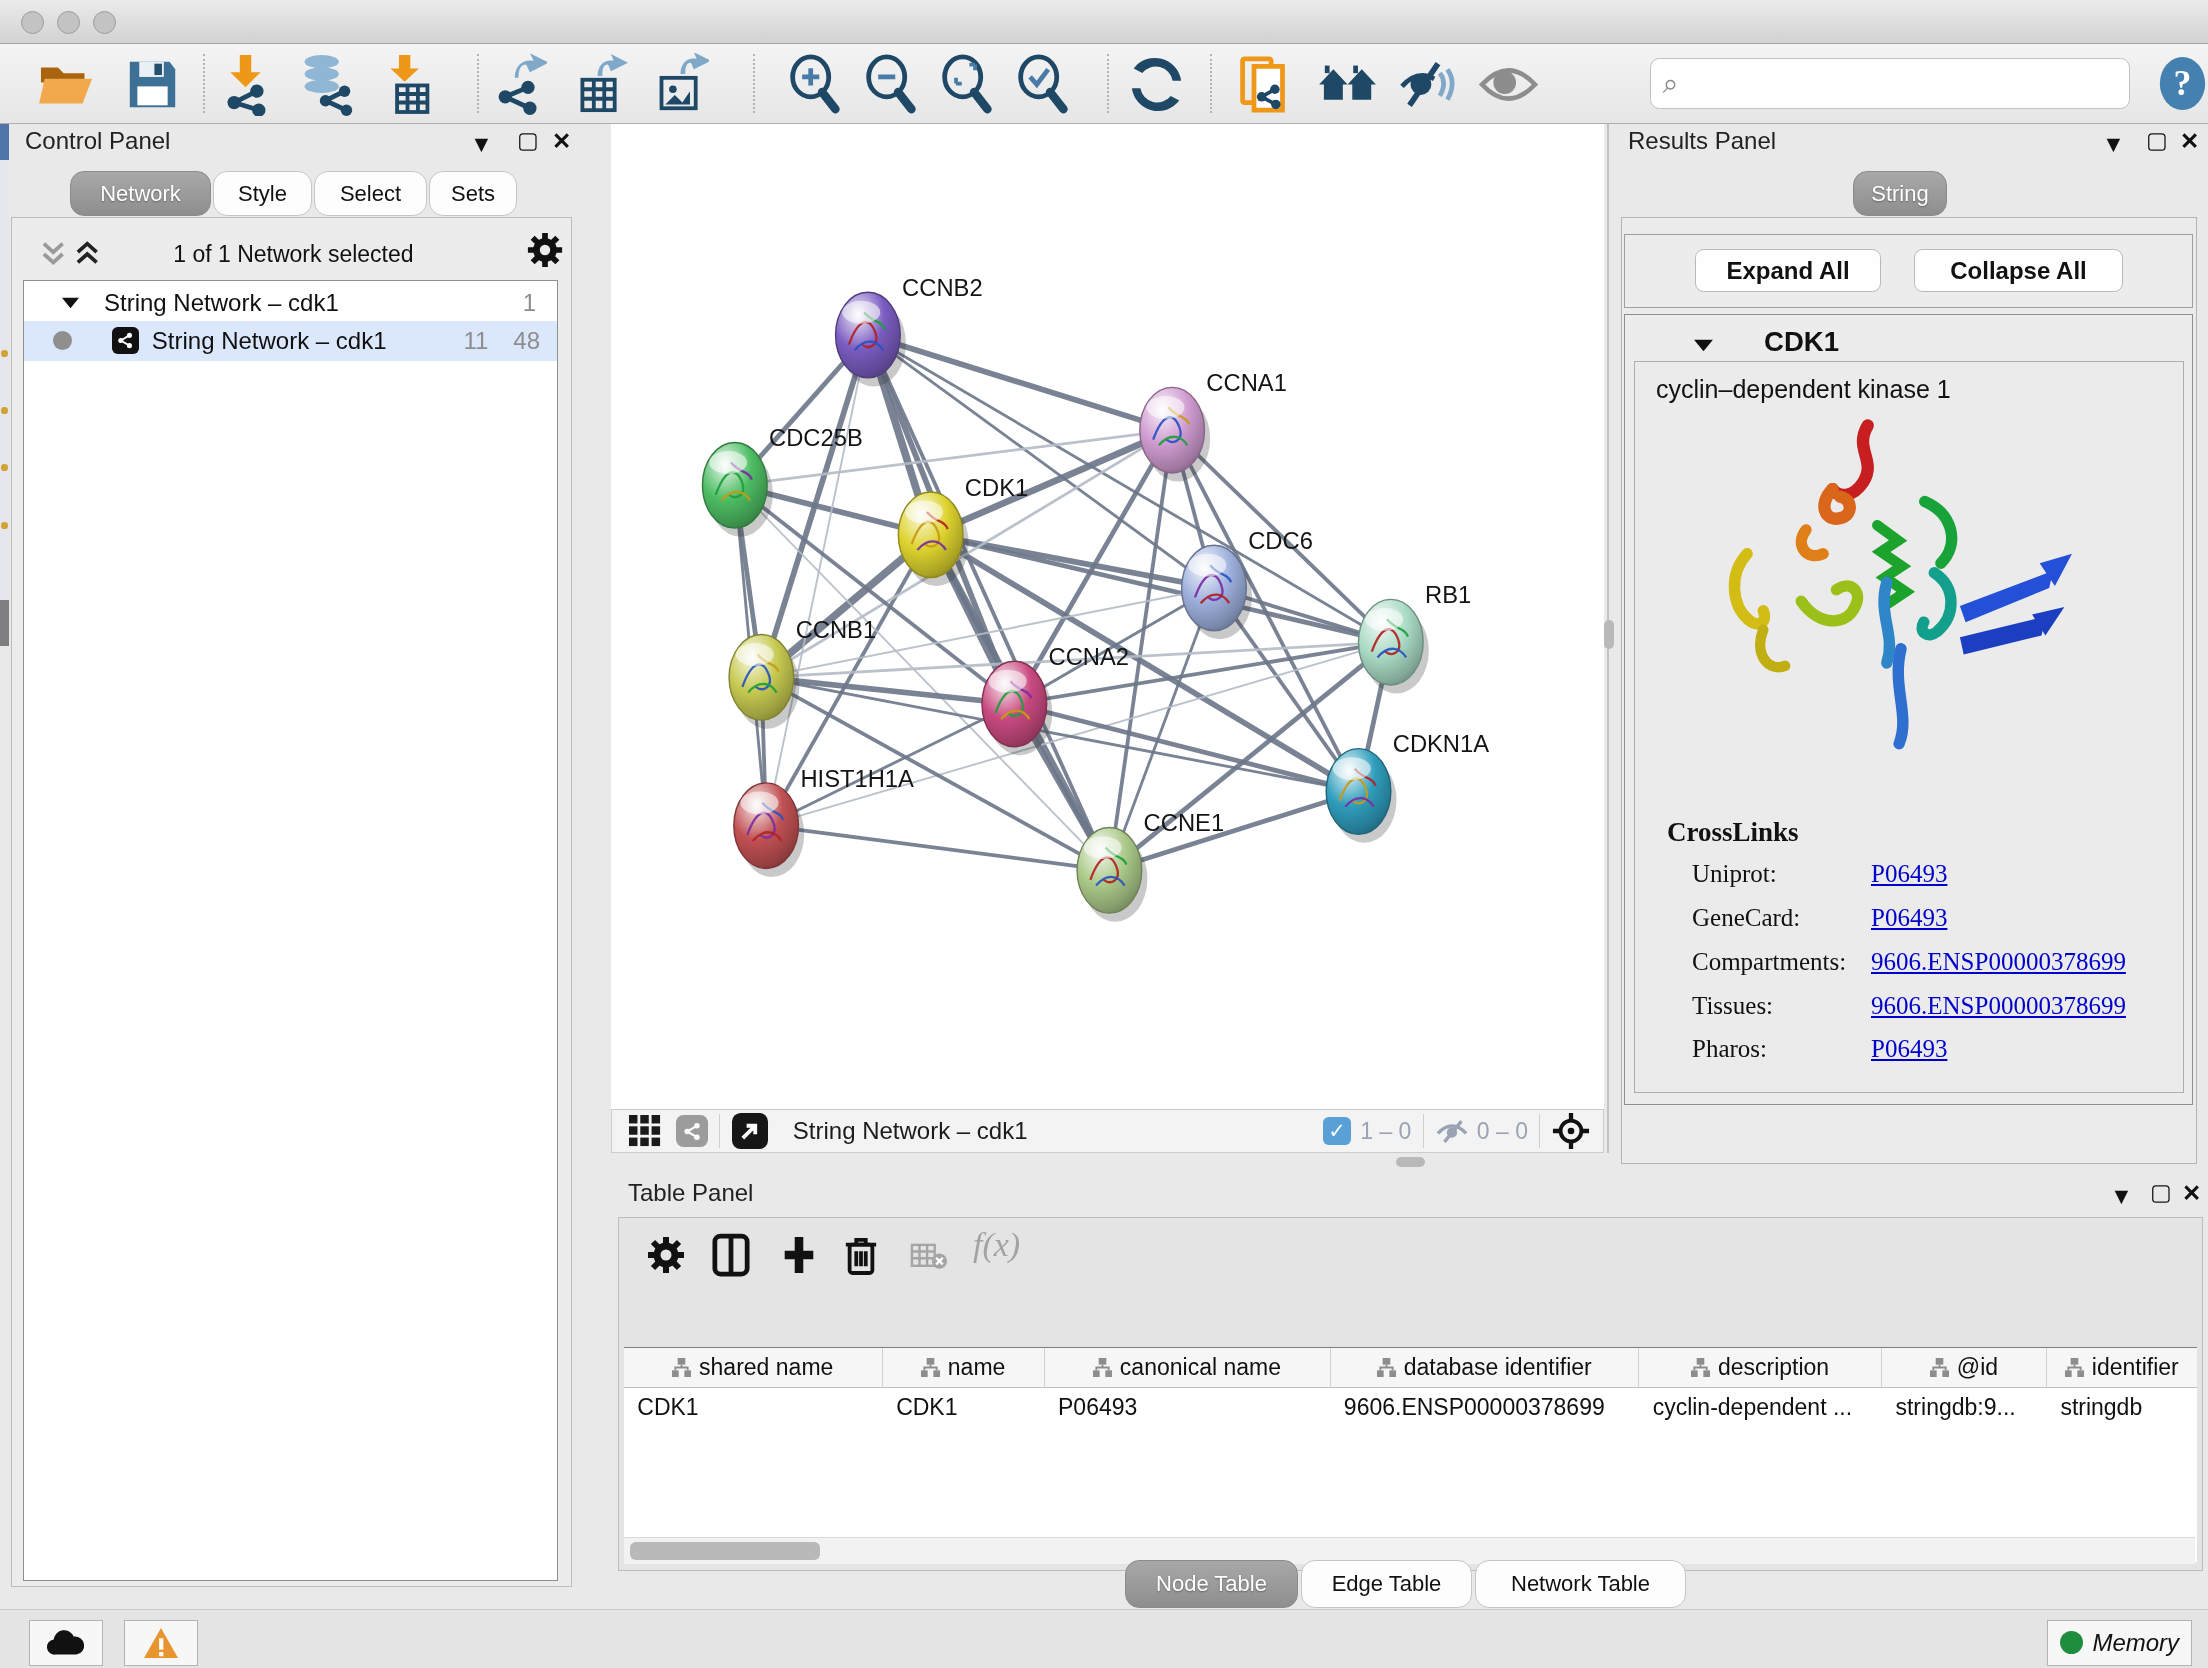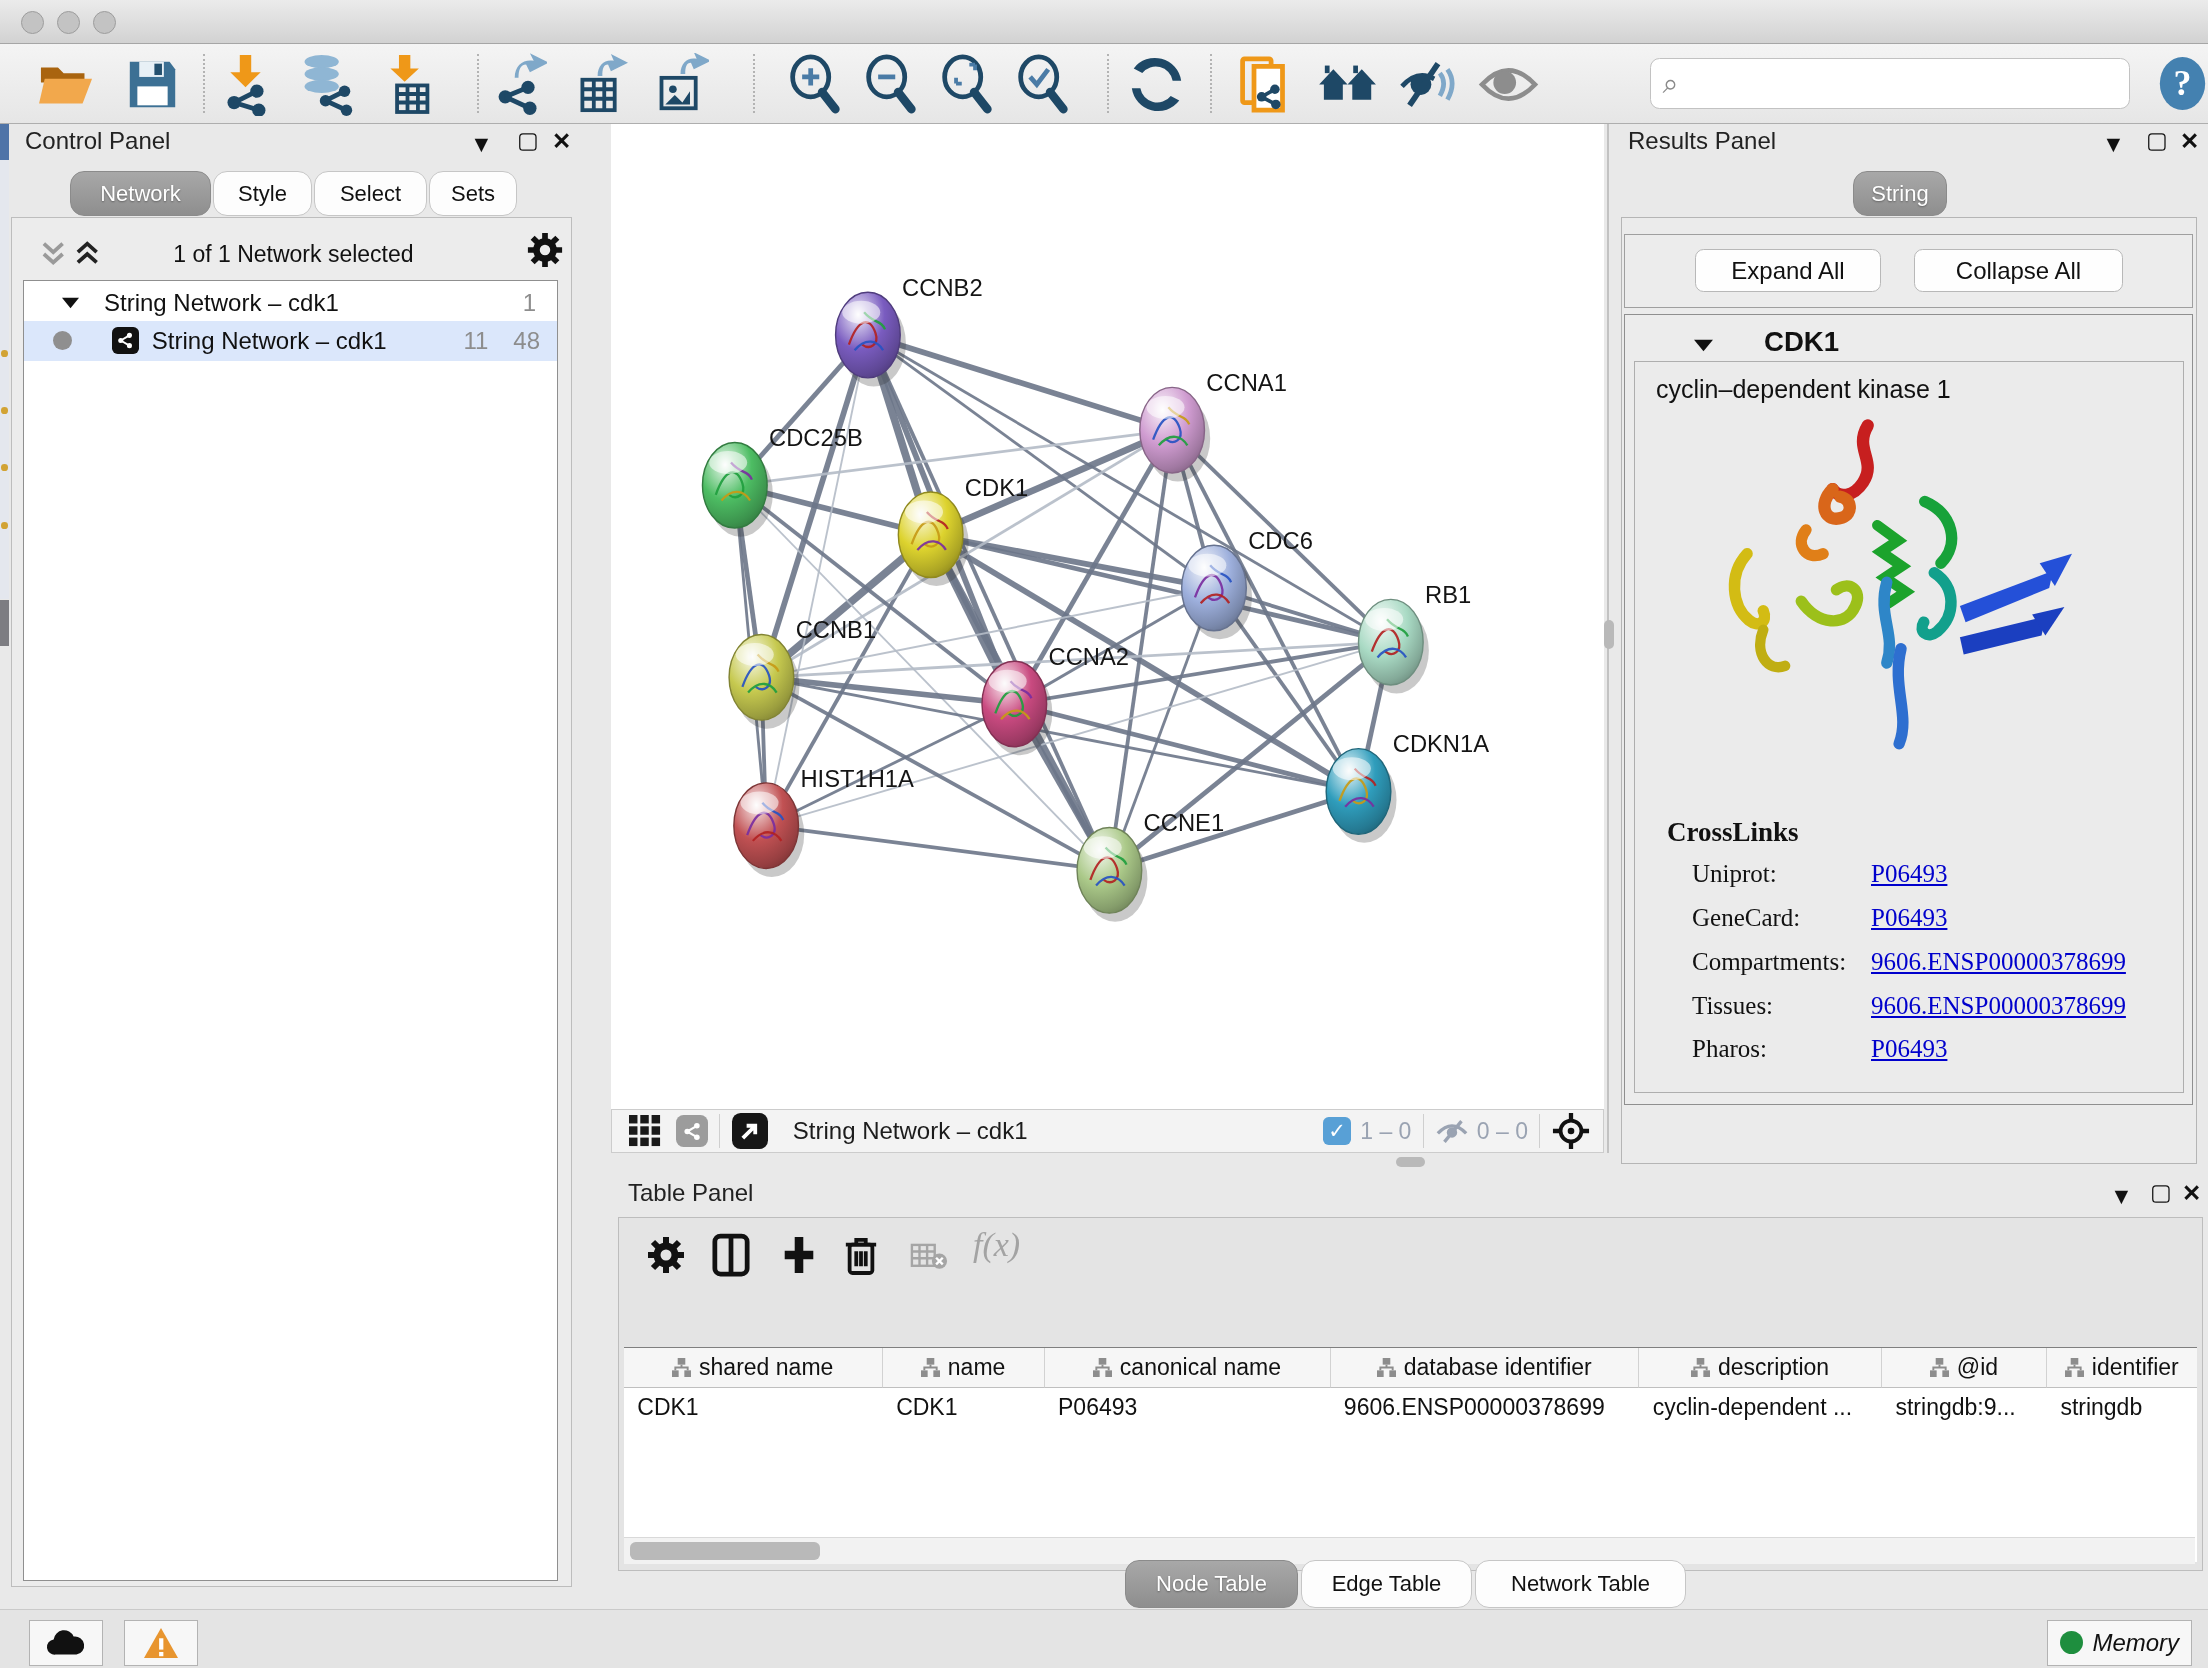--- a/index.html
+++ b/index.html
@@ -49,21 +49,21 @@
   #net-check { width:27.6px; height:27.6px; border-radius:5.7px; background:#58a0d6; color:#fff;
     font-size:21px; display:flex; align-items:center; justify-content:center; }
 
   .vline { background:#c2c2c2; }
   .handle { background:#b9b9b9; border-radius:5.7px; }
 
   
   #rp-outer { left:1621px; top:217px; width:576px; height:947px; background:#ebebeb; border:1px solid #b5b5b5; }
   #rp-exp-box { left:1624px; top:234px; width:569px; height:74px; background:#ececec; border:1px solid #9f9f9f; }
   .rp-btn { top:249px; height:43px; background:#fefefe; border:1px solid #b8b8b8; border-radius:8.6px;
-    font-size:24px; display:flex; align-items:center; justify-content:center; color:#111; }
+    font-size:24px; display:flex; align-items:center; justify-content:center; color:#111;font-weight:bold; }
   #rp-cdk-box { left:1624px; top:314px; width:569px; height:791px; background:#ececec; border:1.9px solid #8f8f8f; }
   #rp-inner { left:1634px; top:361px; width:550px; height:732px; background:#ebebeb; border:1px solid #aeaeae; }
   .serif { font-family:"Liberation Serif", serif; }
   .xl-label { font-size:25px; color:#111;font-family:Liberation Serif, serif; }
   .xl-link { font-size:25px; color:#0000cc; text-decoration:underline; }
 
   
   #tp-box { left:618px; top:1217px; width:1585px; height:354px; background:#e4e4e4; border:1px solid #bdbdbd; }
   #tbl { left:624px; top:1299px; width:1573px; height:215px; background:#fff; border-top:1.9px solid #7f7f7f;margin-top:48px; }
   .th { height:40px; background:#f6f6f6; border-bottom:1px solid #bfbfbf; border-right:1px solid #d2d2d2;

